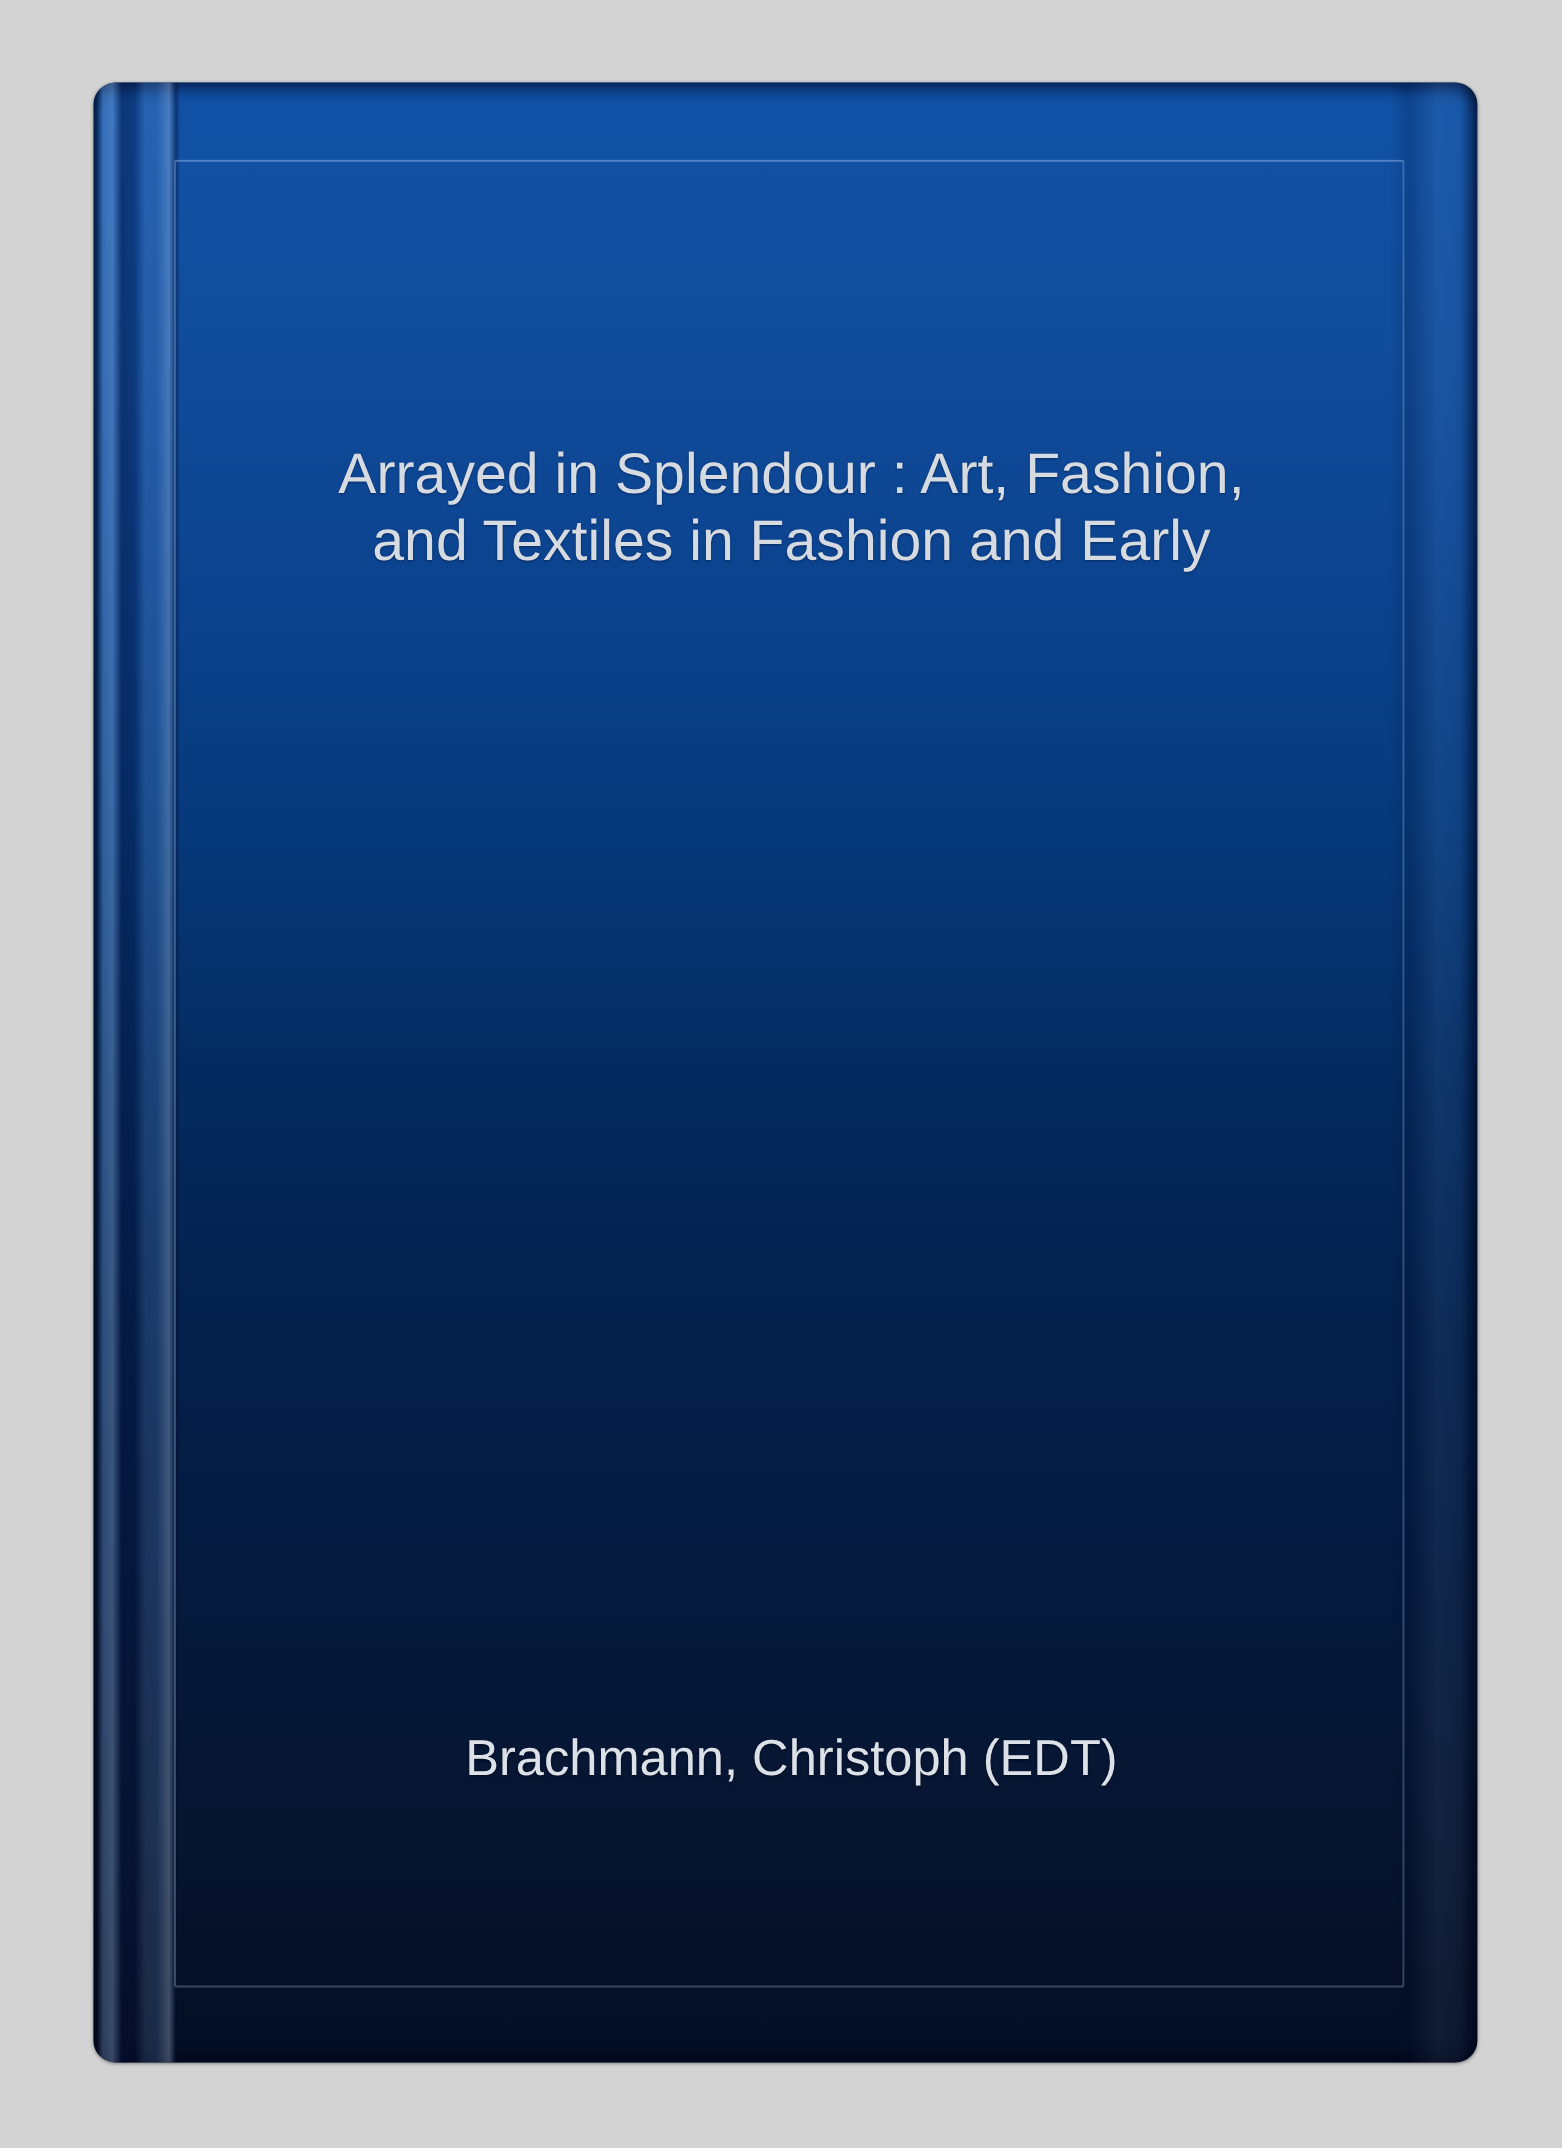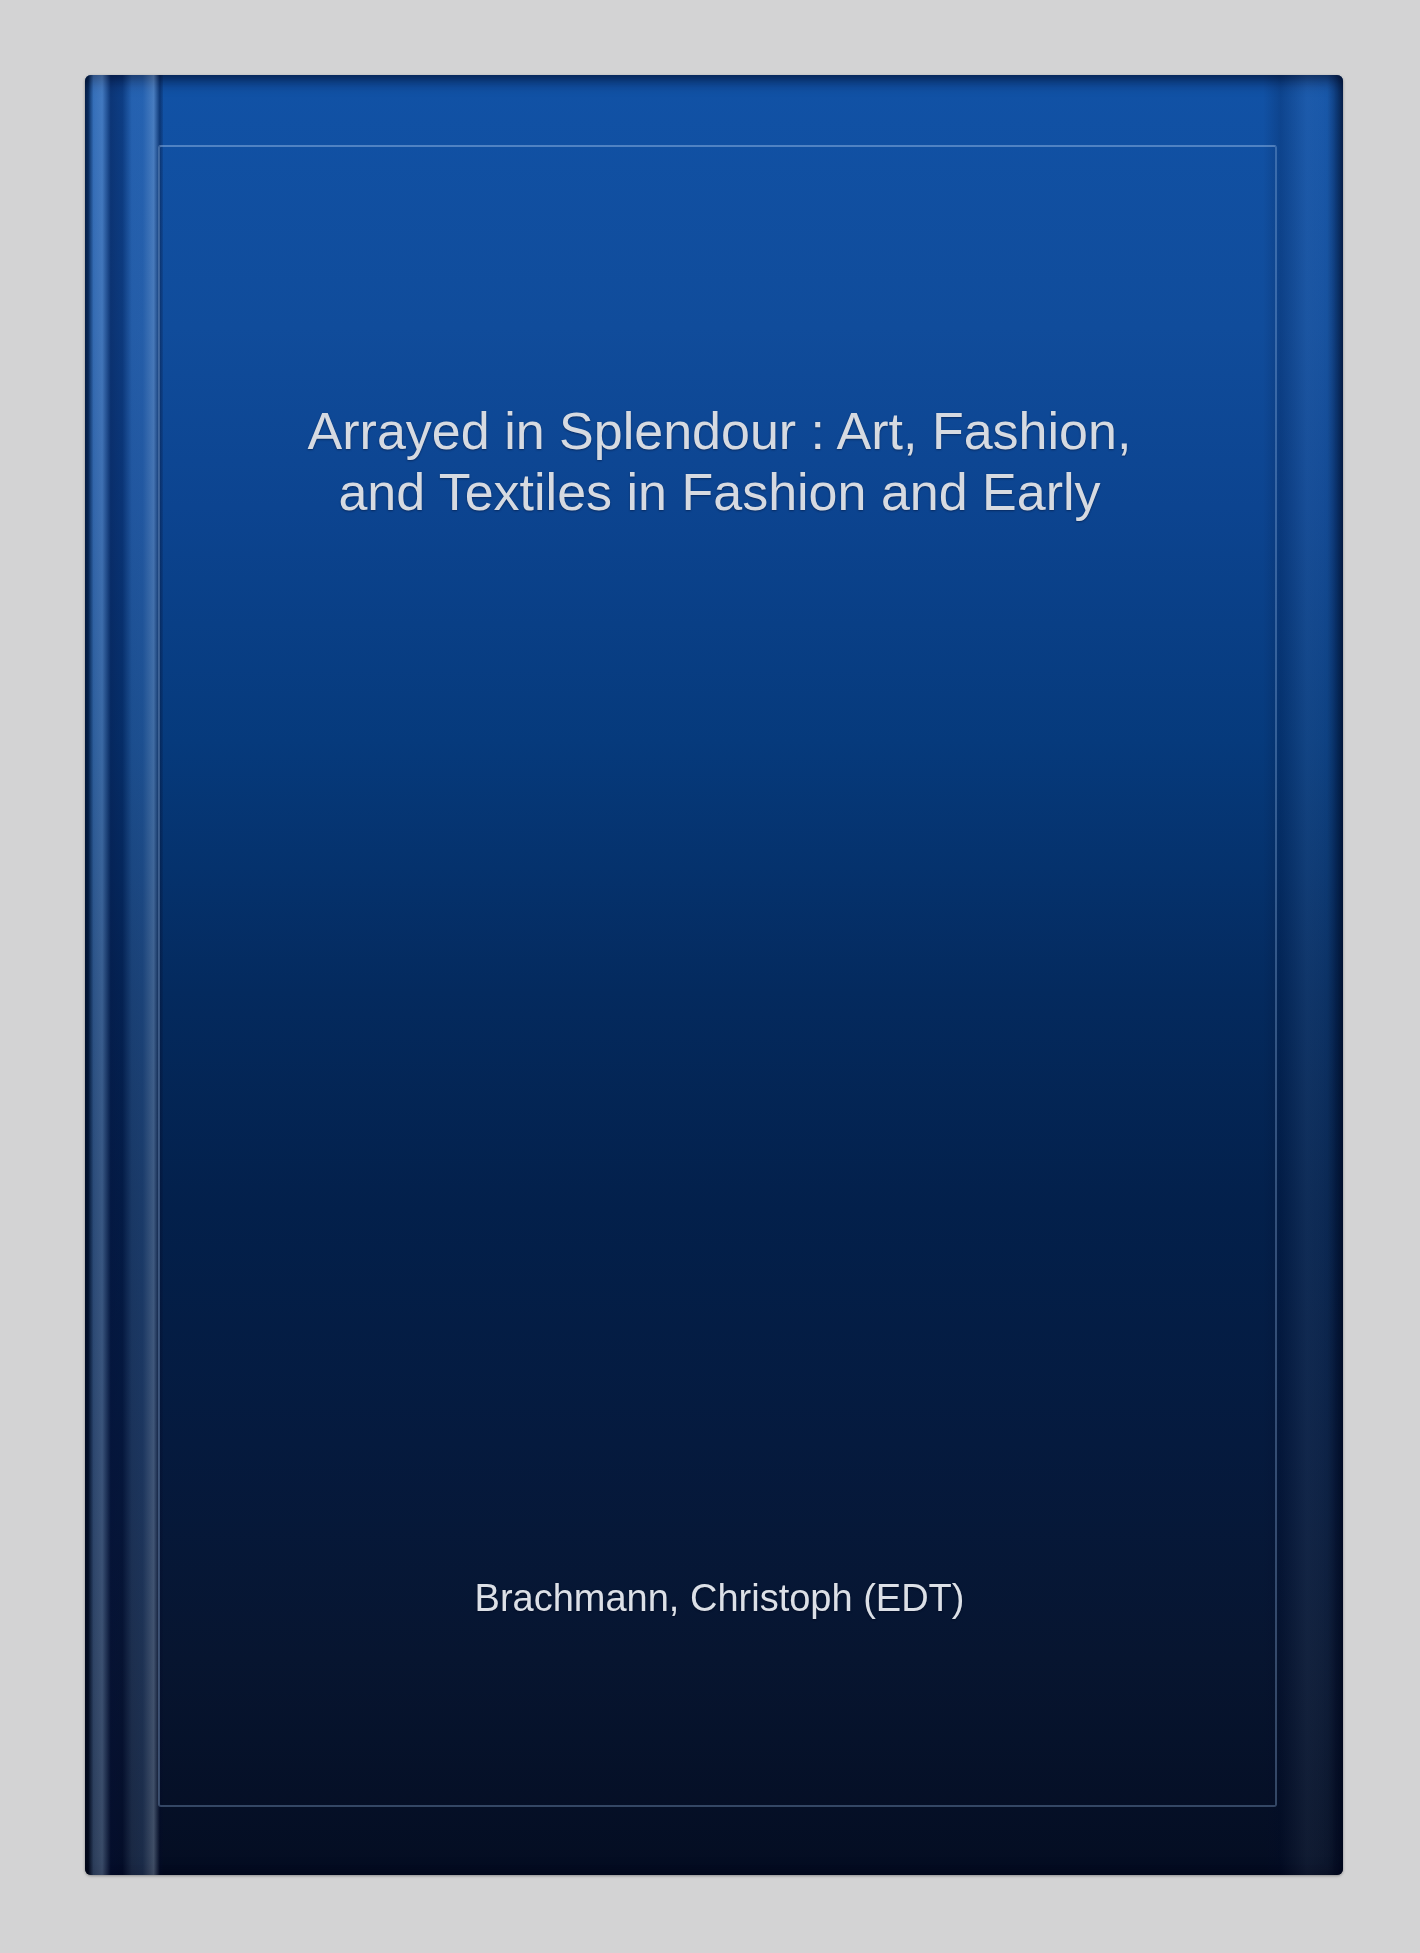--- a/index.html
+++ b/index.html
@@ -18,21 +18,21 @@
     position: absolute;
     inset: 0;
   }
   
   .book {
     position: absolute;
     left: 85px;
     top: 75px;
     width: 1258px;
     height: 1800px;
-    border-radius: 6px;
+    border-radius: 20px;
     overflow: hidden;
     background: linear-gradient(180deg,
       #1152a6 0%,
       #104c9b 14%,
       #0c4490 24%,
       #063a7c 37%,
       #042a5e 51%,
       #03204b 63%,
       #051a3e 76%,
       #071530 88%,
@@ -99,21 +99,21 @@
     color: #d6dae1;
     text-shadow: 0 1px 2px rgba(0,10,40,.45);
   }
   .title-line { display: block; }
   .author-line {
     position: absolute;
     left: 75px;
     width: 1119px;
     top: 1495px;
     text-align: center;
-    font-size: 38px;
+    font-size: 46px;
     line-height: 56px;
     font-weight: 400;
     color: #dce0e7;
     text-shadow: 0 1px 2px rgba(0,5,25,.5);
   }
 </style>
 </head>
 <body>
 
 <div class="stage">

